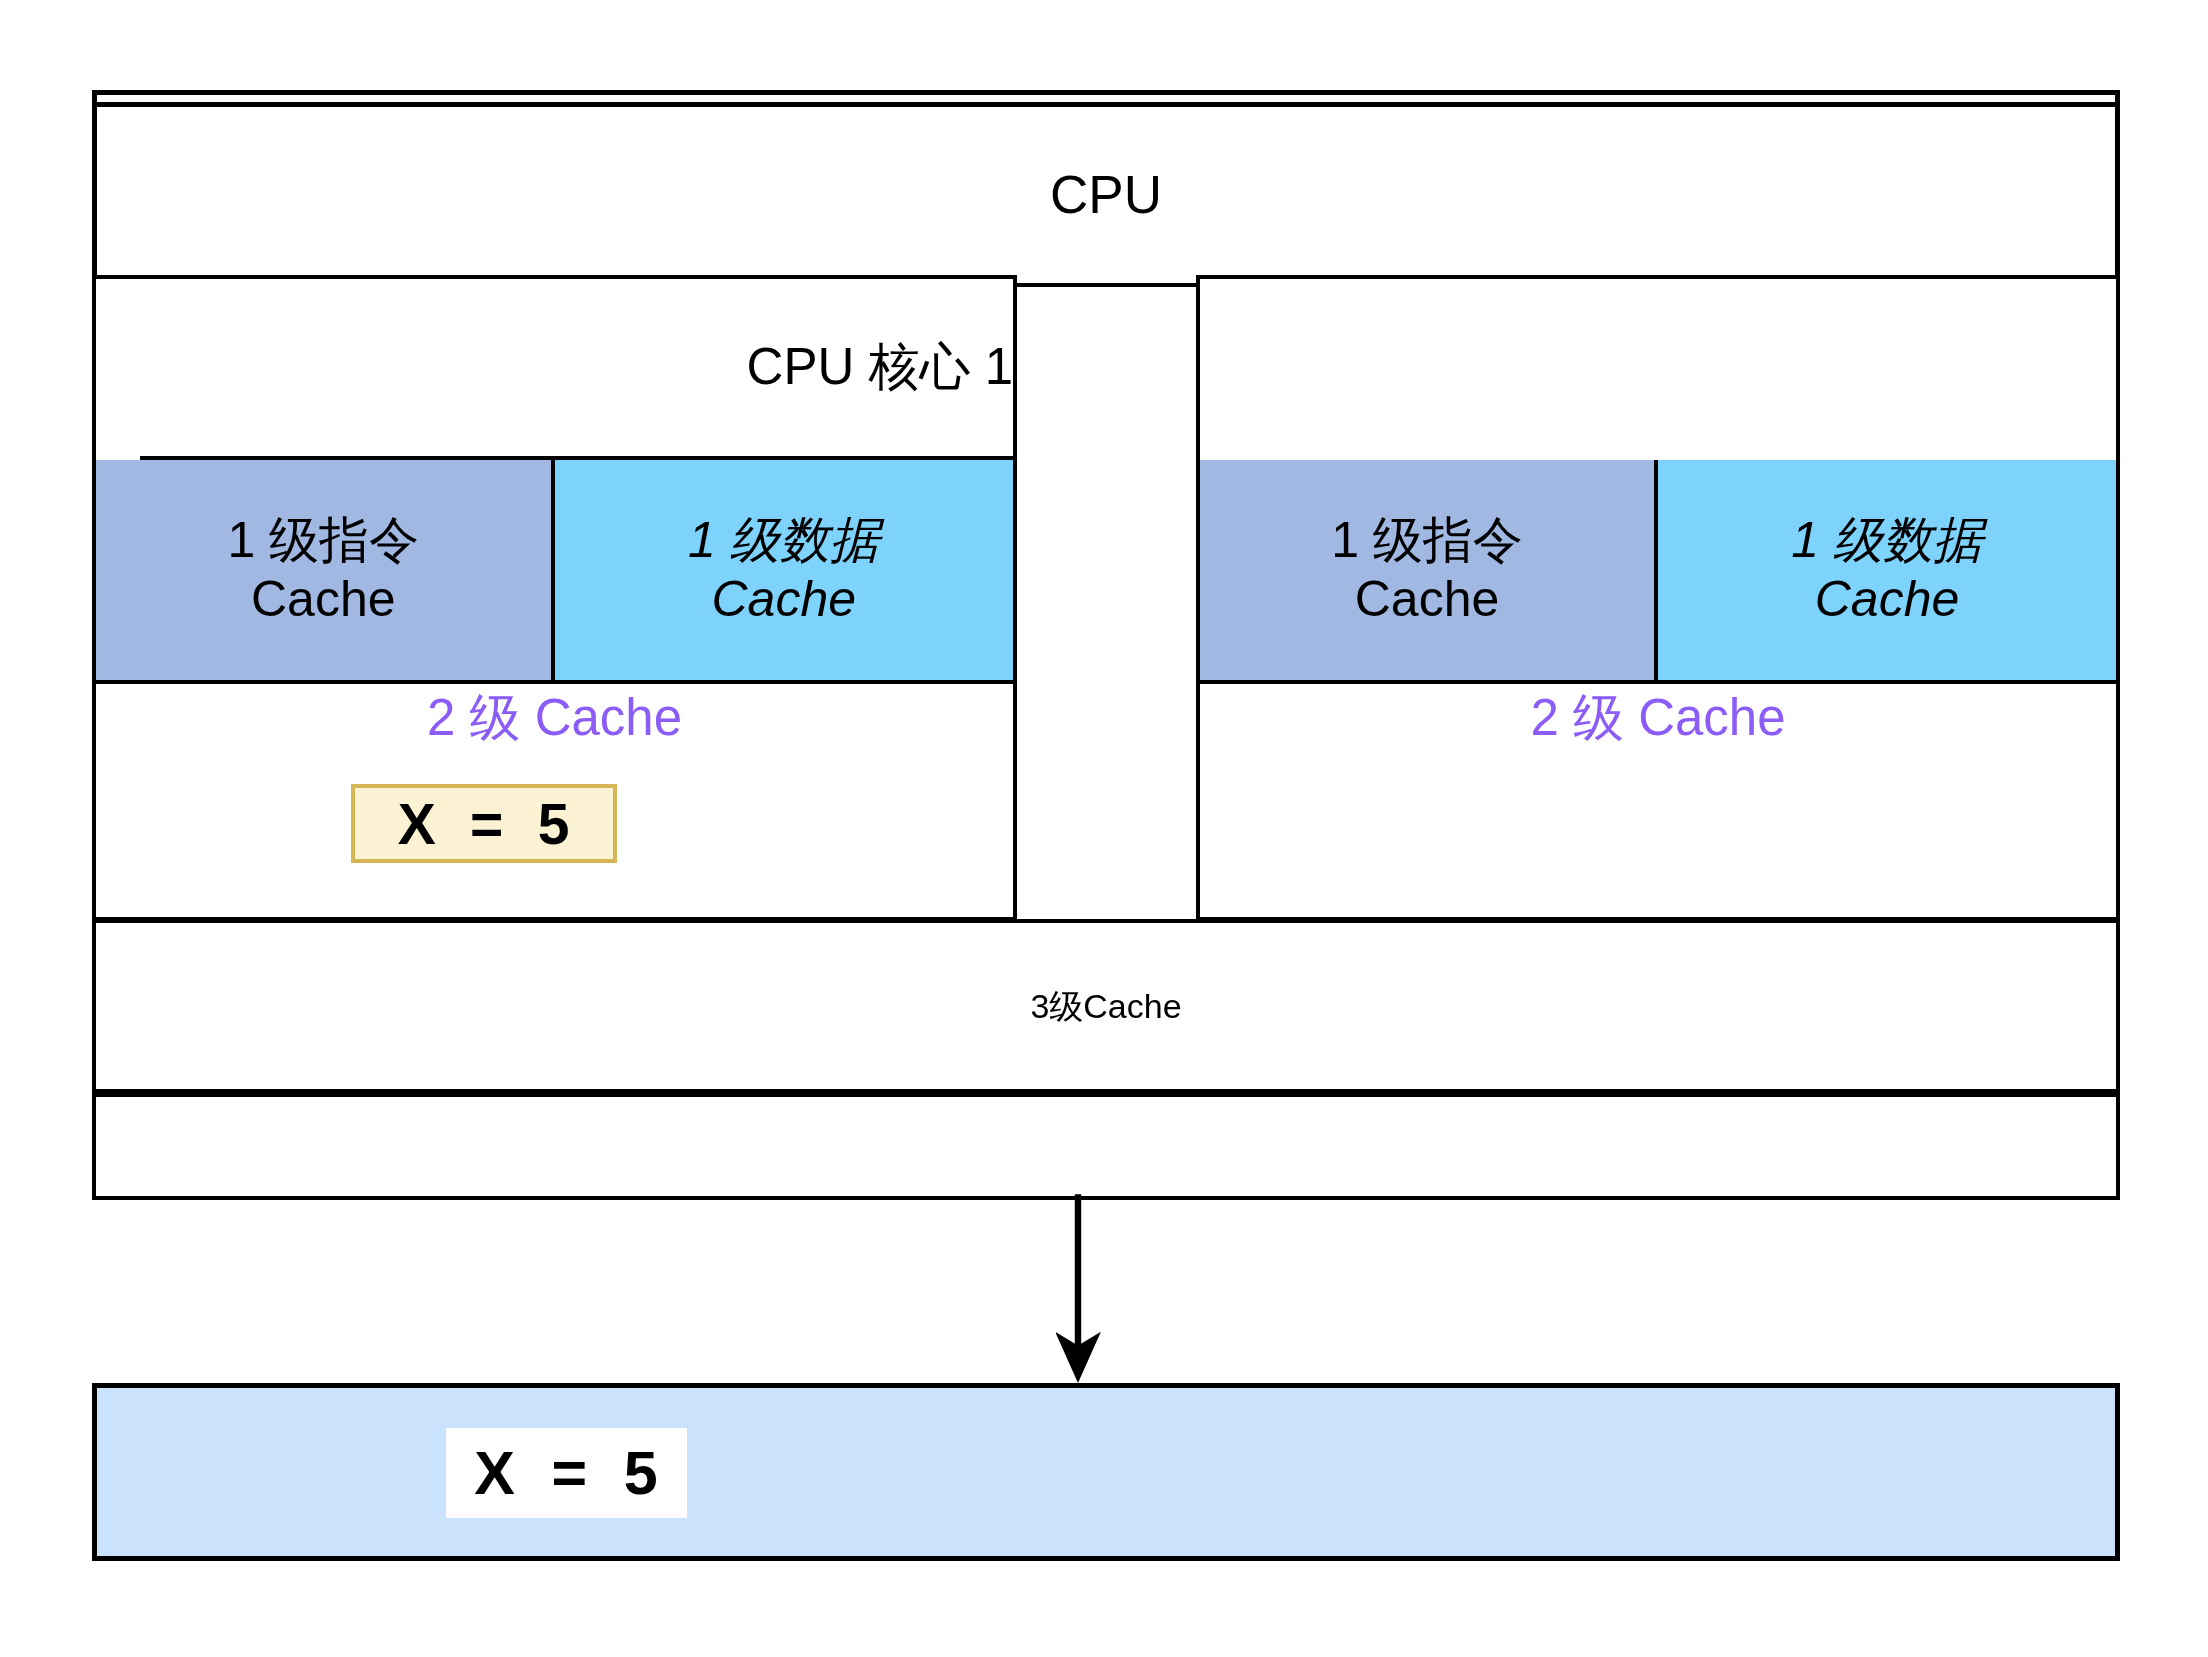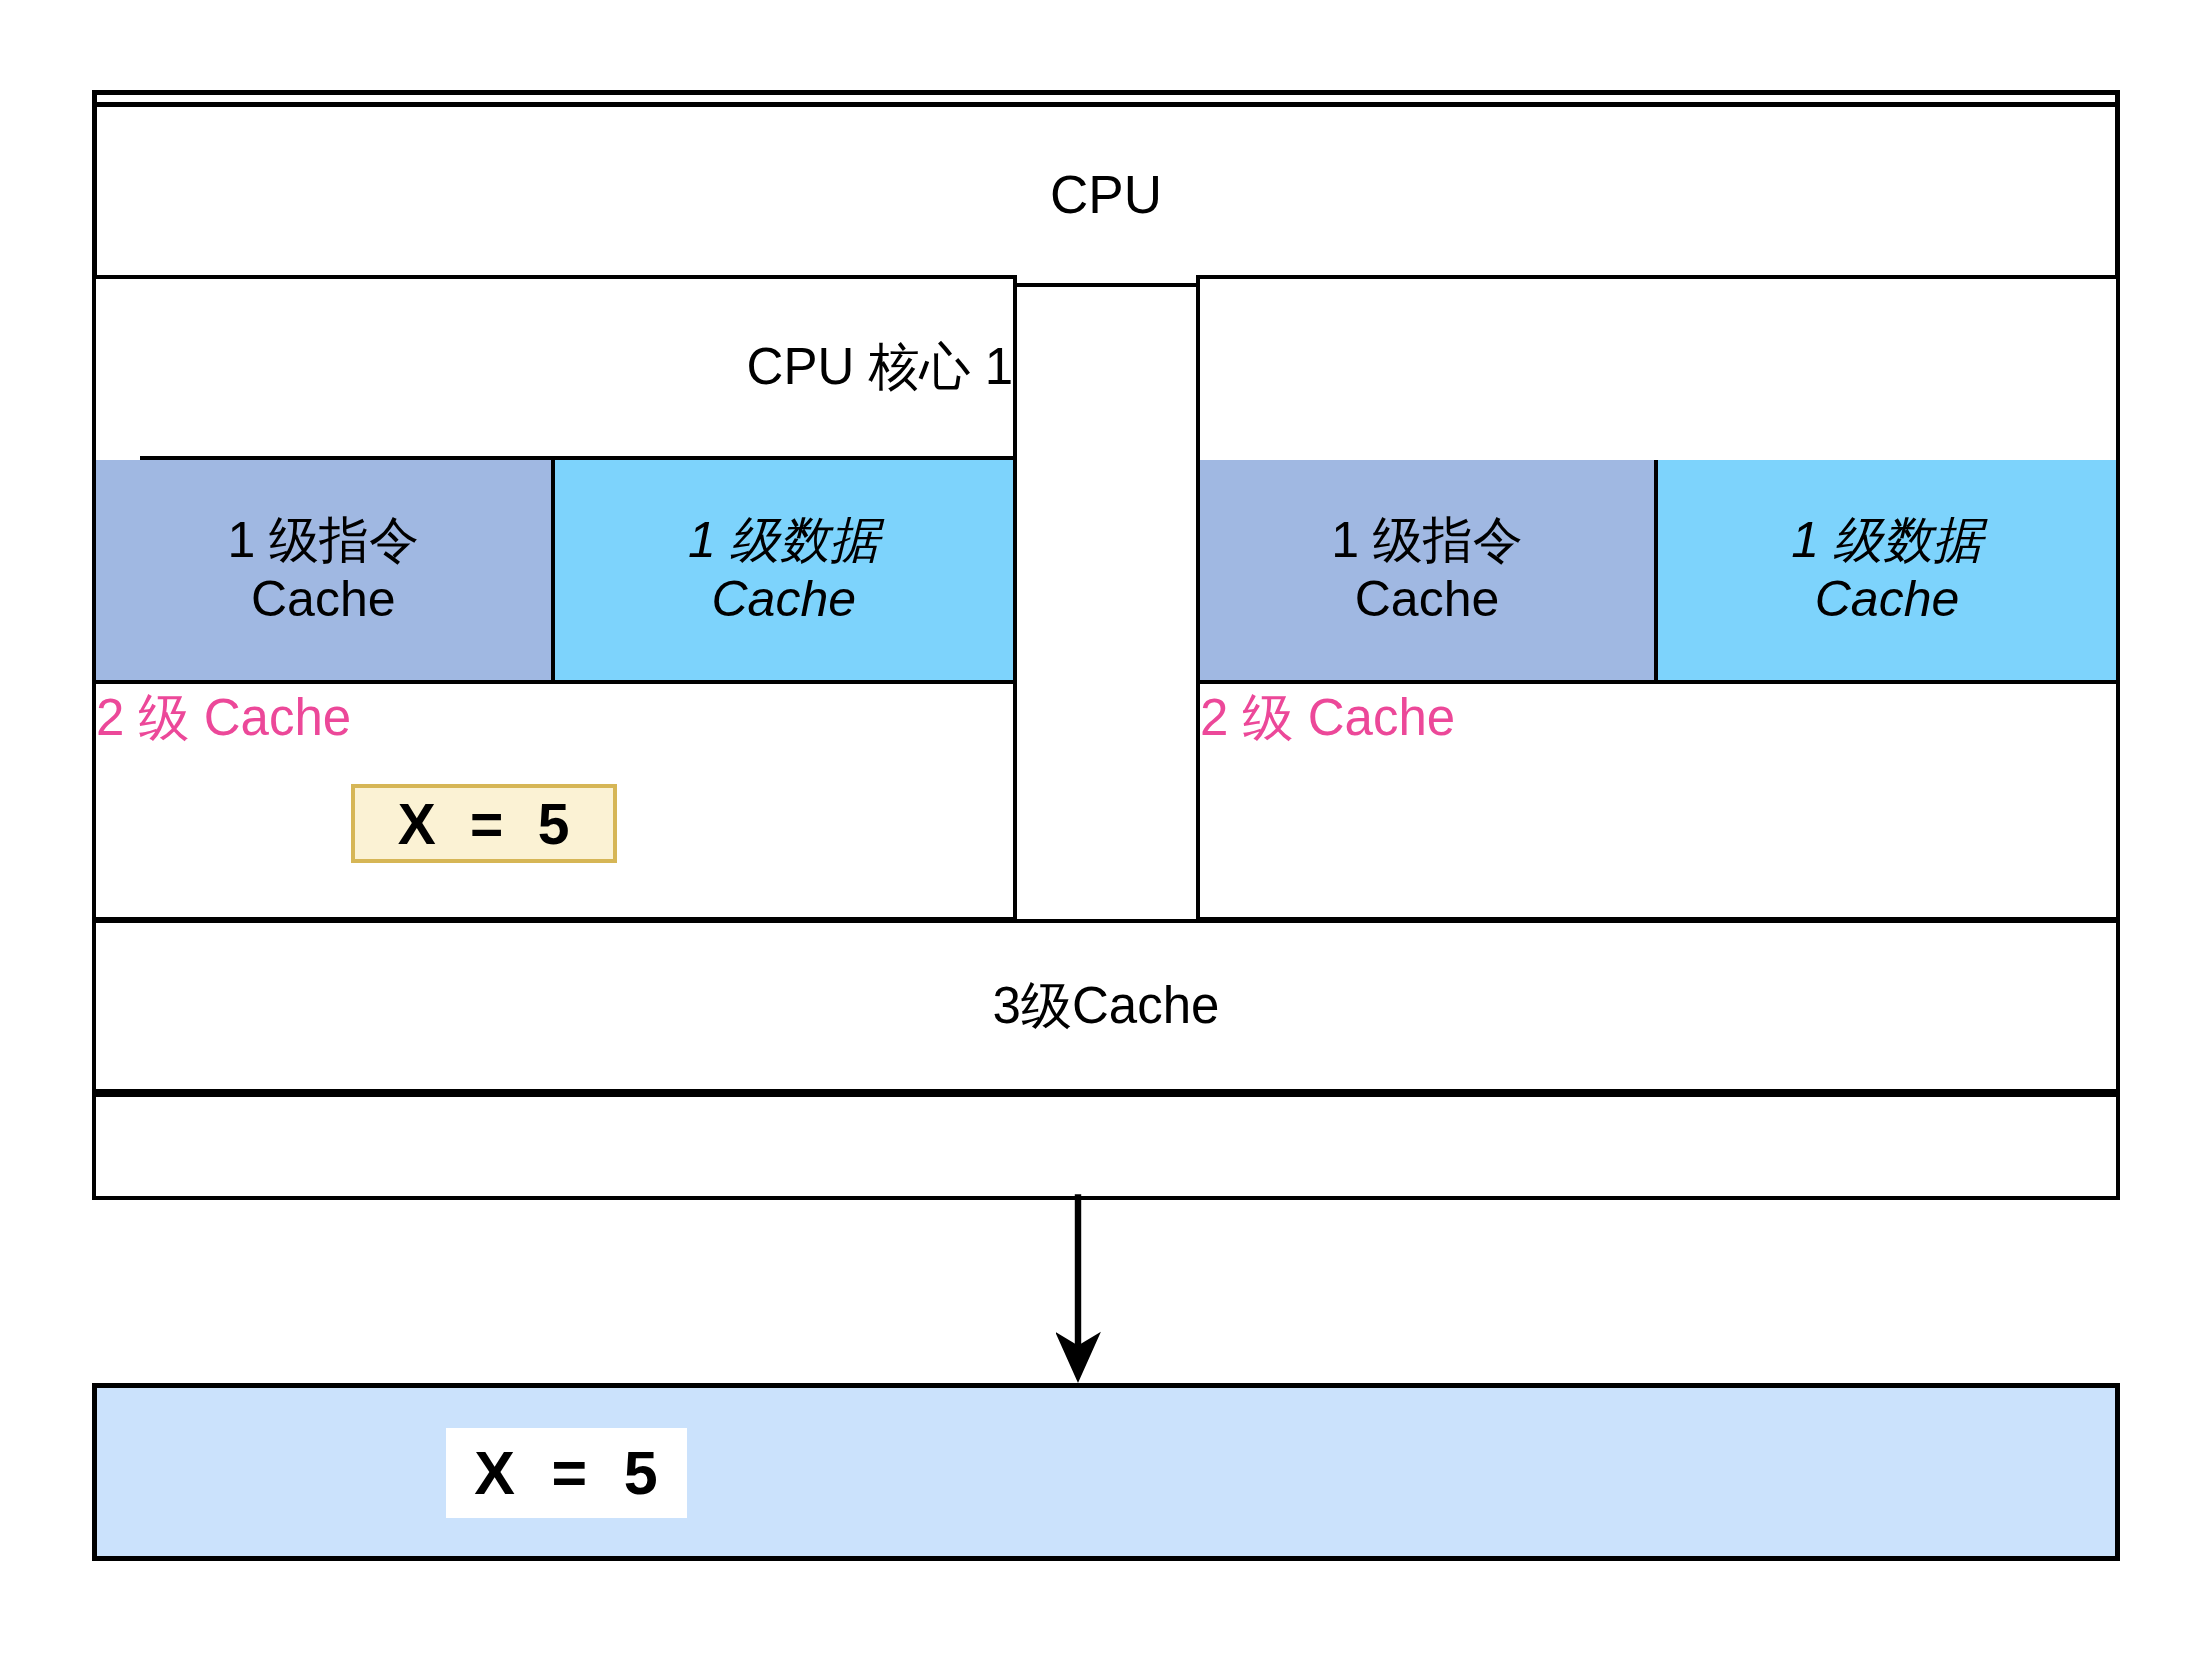--- a/index.html
+++ b/index.html
@@ -120,23 +120,23 @@
     position: absolute;
     left: 0; right: 0;
     top: 377px;
     bottom: 0;
     box-sizing: border-box;
   }
   .l2-title {
     position: absolute;
     left: 0; right: 0;
     top: 27.5px;
-    text-align: left;
+    text-align: center;
     font-size: 51px;
-    color: #ec4899;
+    color: #8b5cf6;
     white-space: pre;
   }
 
   
   #l2-value-chip {
     position: absolute;
     left: 255px;
     top: 128px;
     width: 266px;
     height: 79px;
@@ -160,21 +160,21 @@
     left: 92px;
     top: 919px;
     width: 2028px;
     height: 174px;
     border: 4.6px solid #000000;
     background: #ffffff;
     display: flex;
     align-items: center;
     justify-content: center;
   }
-  #l3-row .lbl { font-size: 51px; text-align: center; }
+  #l3-row .lbl { font-size: 34px; text-align: center; }
 
   
   #cpu-bottom-strip {
     left: 92px;
     top: 1093px;
     width: 2028px;
     height: 107px;
     border: 4.6px solid #000000;
     background: #ffffff;
   }

